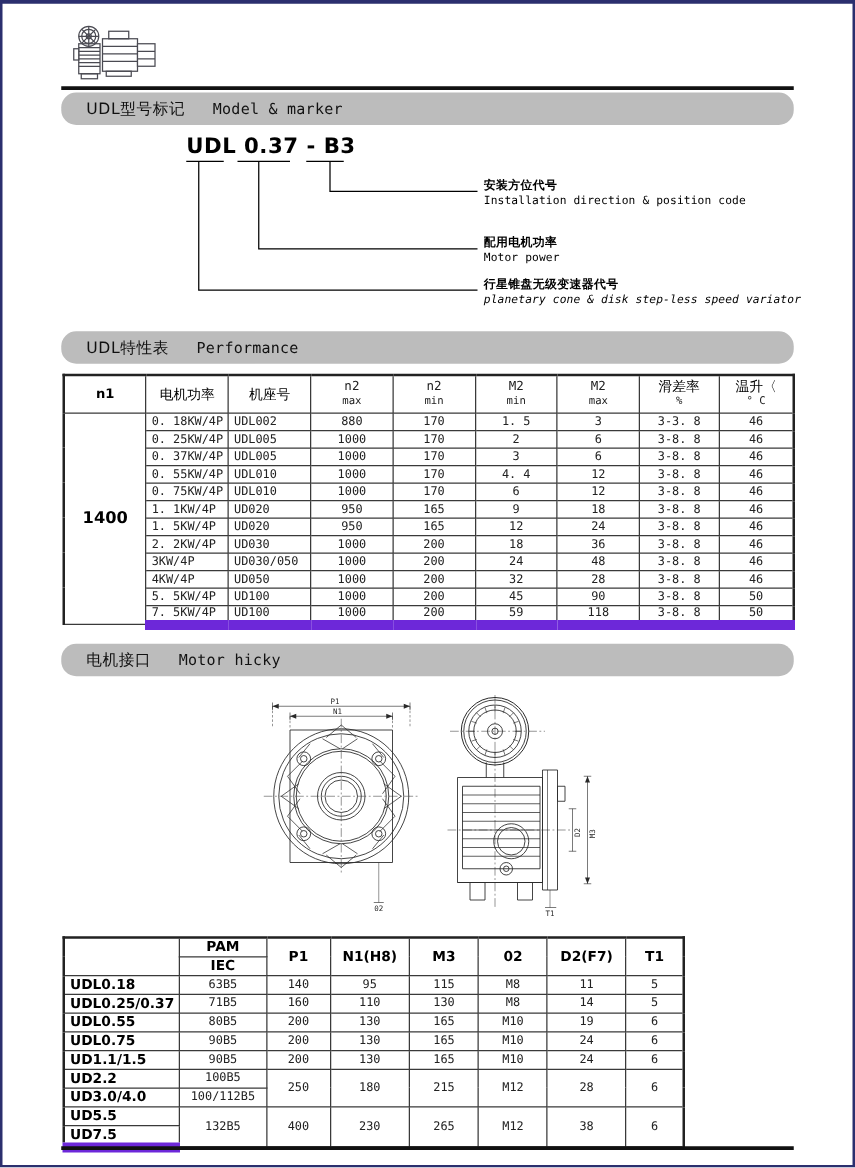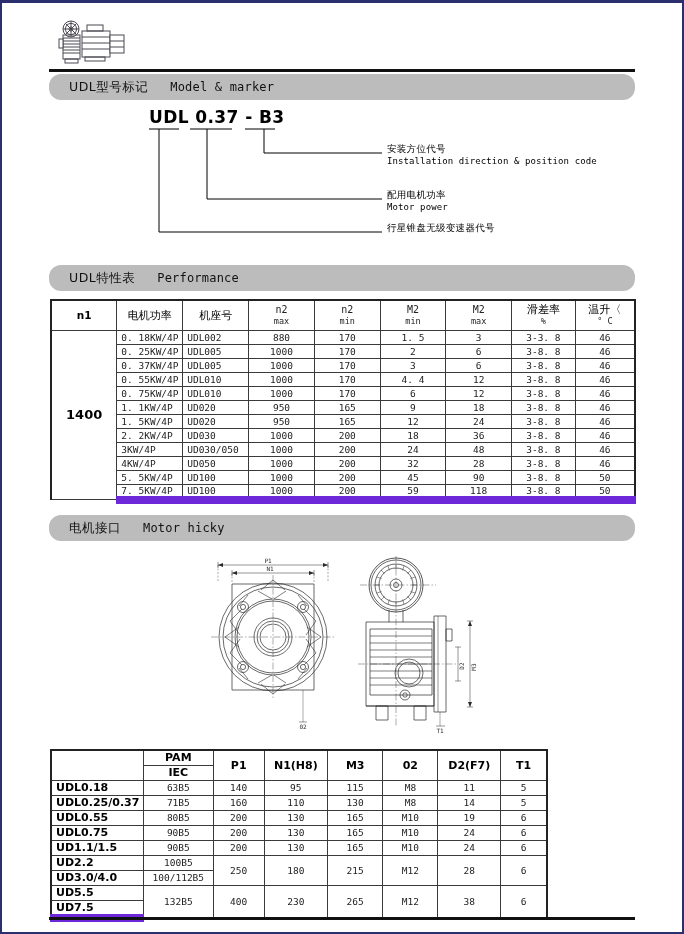--- a/index.html
+++ b/index.html
@@ -58,21 +58,21 @@
     letter-spacing: .4px;
   }
   .mk-label {
     position: absolute;
     font-size: 0; line-height: 1;
   }
   .mk-label .cn {
     display: block;
     font-family: "DejaVu Sans", sans-serif;
     font-size: 9.5px; color: #000; line-height: 12px;
-    letter-spacing: .3px; white-space: nowrap;
+    letter-spacing: .3px; white-space: nowrap; font-weight: bold;
   }
   .mk-label .en {
     display: block;
     font-family: "DejaVu Sans Mono", monospace;
     font-size: 9px; color: #000; line-height: 12px;
     letter-spacing: .1px; white-space: nowrap;
   }
   .mk-label .en.ital { font-style: italic; }
 
   
@@ -203,20 +203,21 @@
       <span class="en">Installation direction &amp; position code</span>
     </div>
 
     <div class="mk-label" style="left:338px; top:86px;">
       <span class="cn">配用电机功率</span>
       <span class="en">Motor power</span>
     </div>
 
     <div class="mk-label" style="left:338px; top:119px;">
       <span class="cn">行星锥盘无级变速器代号</span>
+      <span class="en ital">planetary cone &amp; disk step-less speed variator</span>
     </div>
   </div>
 
   <div class="bar" style="left:47px; top:262px; width:586px;">
     <span class="cn">UDL特性表</span>
     <span class="en">Performance</span>
   </div>
 
   <table class="doc" id="perf-table">
     <colgroup>

